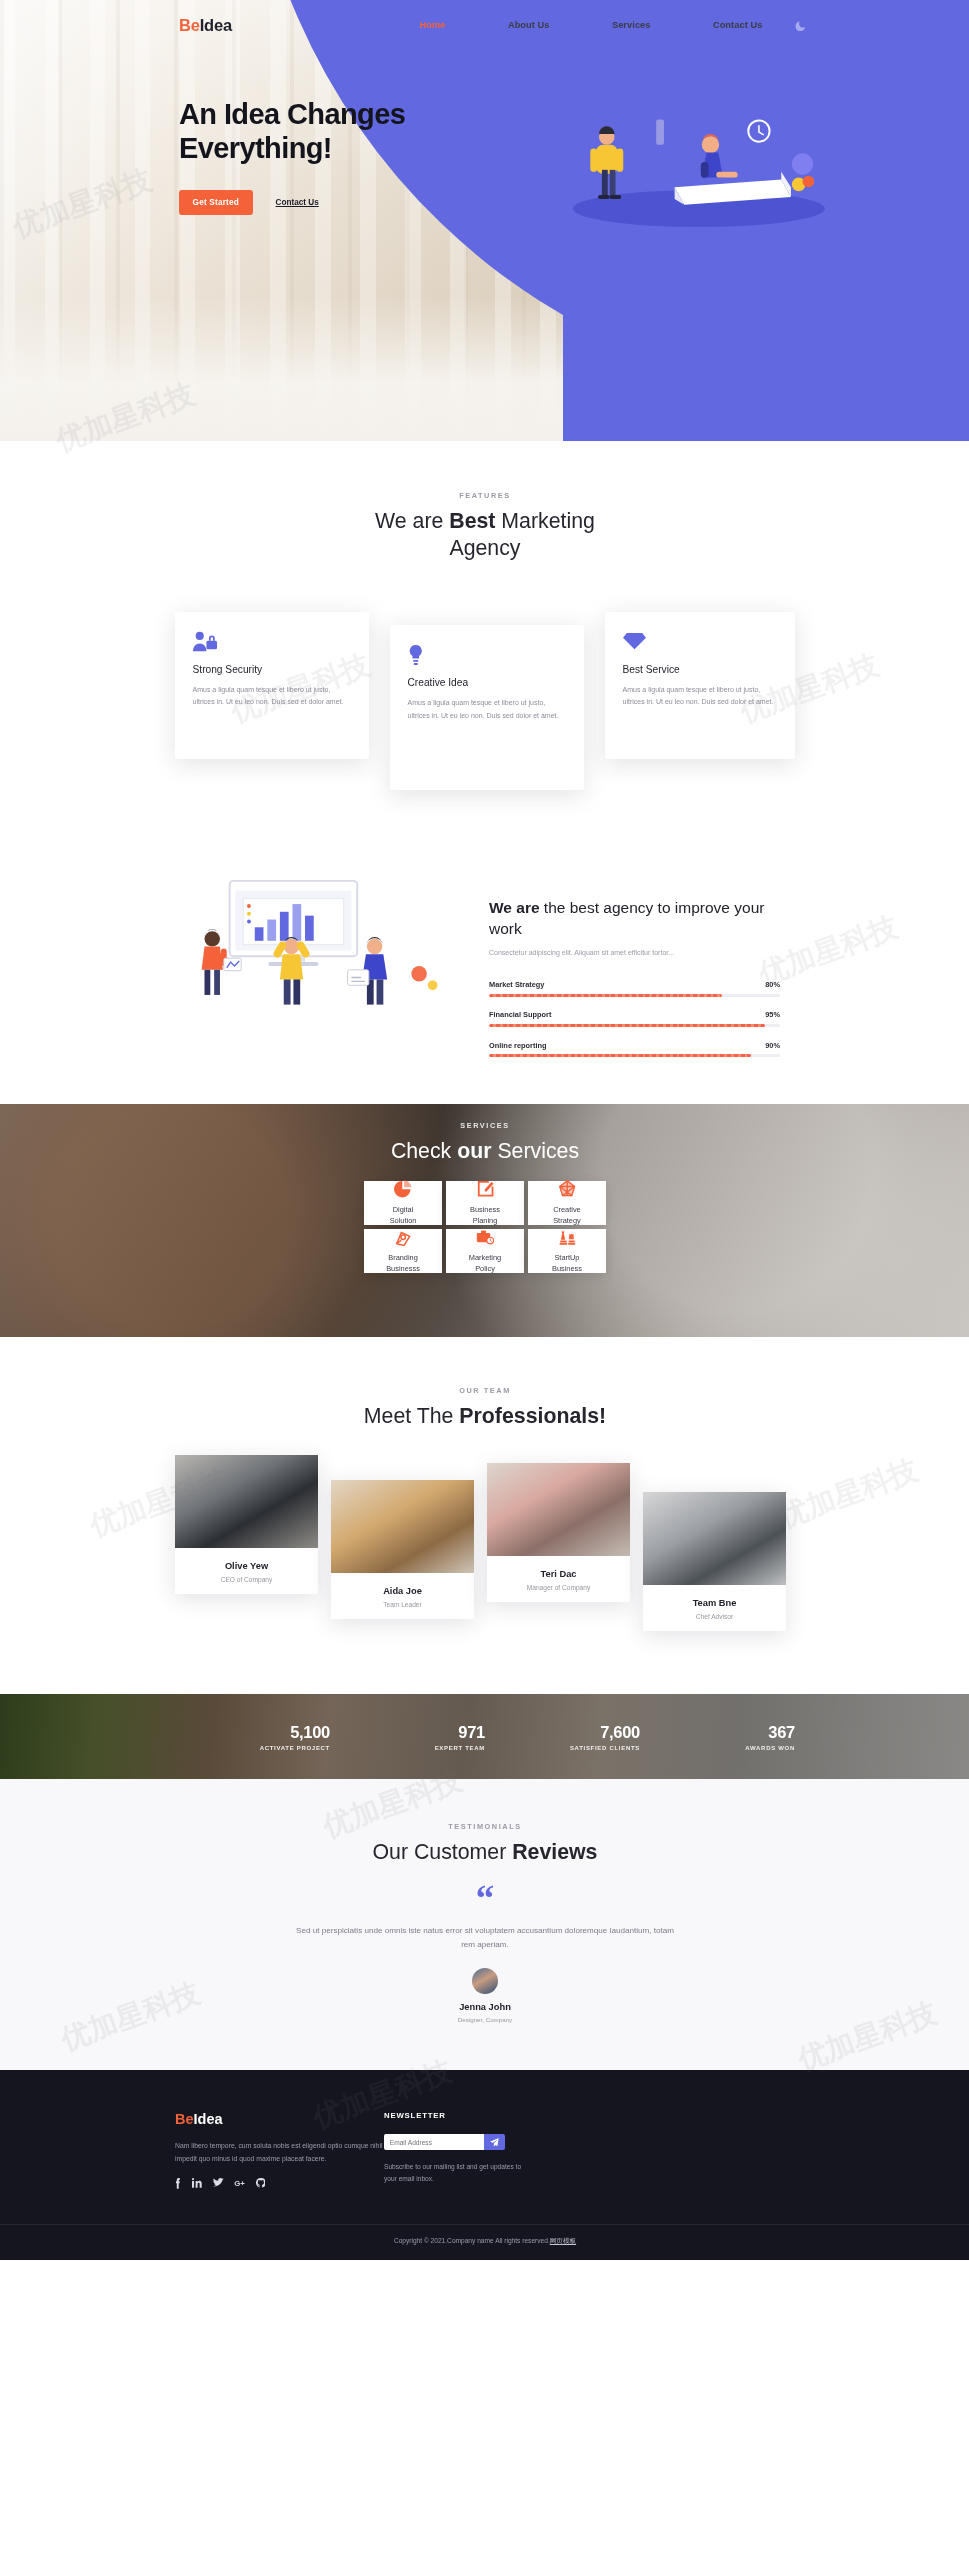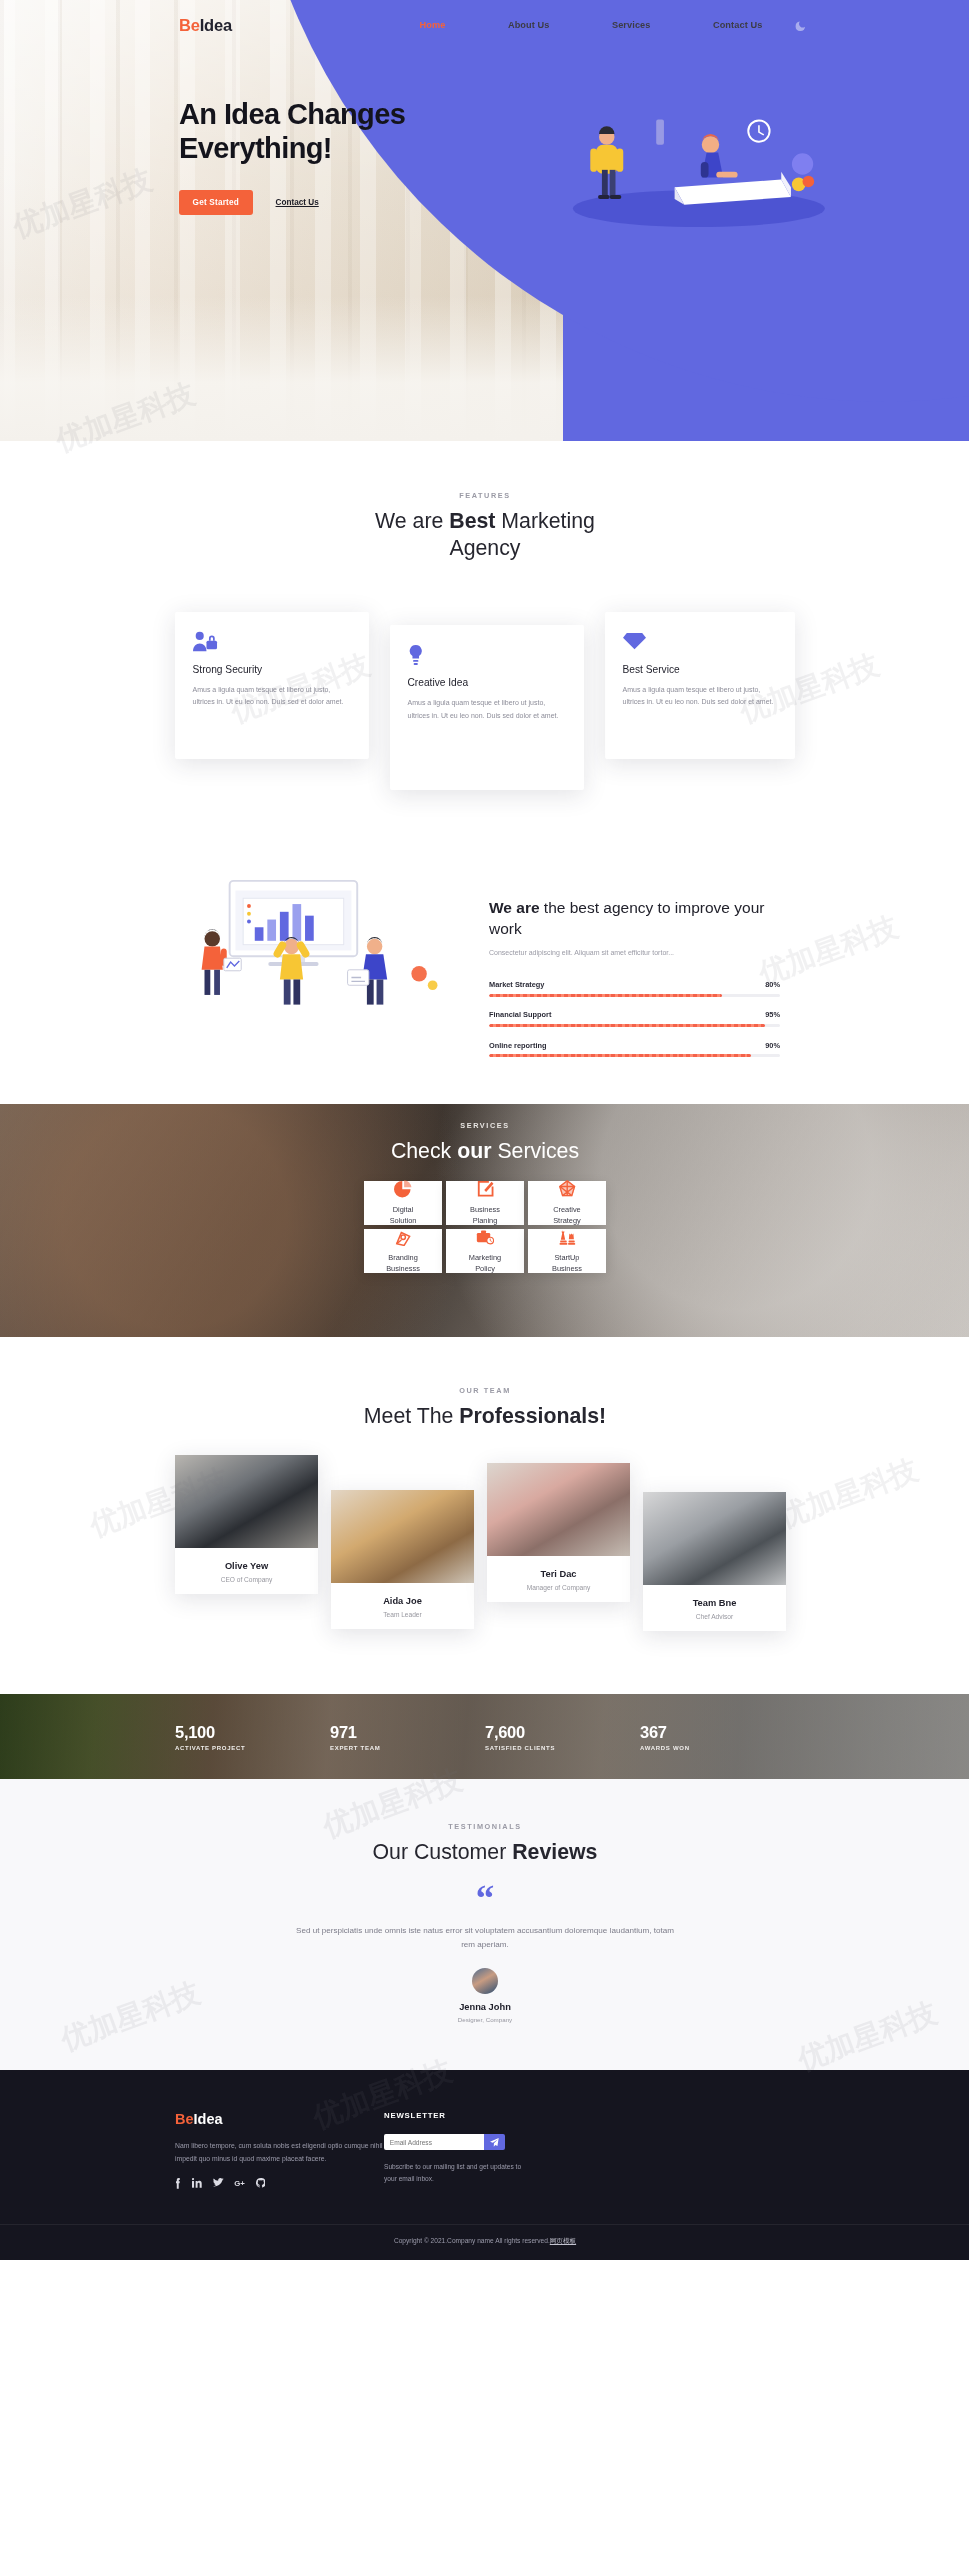--- a/index.html
+++ b/index.html
@@ -183,21 +183,21 @@
   
   .team { padding: 39px 0 45px; background: #fff; }
   .team-head { width: 310px; margin: 10px auto; }
   .team-cards { position: relative; width: 620px; height: 194px; margin: 25px auto 0; }
   .tcard {
     position: absolute; width: 143px; background: #fff;
     box-shadow: 0 4.8px 21.3px rgba(40,40,60,.13);
     padding-bottom: 11.6px;
   }
   .tcard.t1 { left: 0;    top: 0;  }
-  .tcard.t2 { left: 156px; top: 35px; }
+  .tcard.t2 { left: 156px; top: 25px; }
   .tcard.t3 { left: 312px; top: 7.8px; }
   .tcard.t4 { left: 468px; top: 37px; }
   .tphoto { height: 93px; background: #c9c6c2; }
   .tp1 { background: linear-gradient(150deg,#b9b6b1 0%,#6e7277 38%,#2b2e33 62%,#8f8c87 100%); }
   .tp2 { background: linear-gradient(150deg,#e3d6c5 0%,#d2a96f 40%,#8d6a45 70%,#cfc5b7 100%); }
   .tp3 { background: linear-gradient(150deg,#dcd6cf 0%,#d8a9a0 36%,#8b6f68 64%,#c6bdb4 100%); }
   .tp4 { background: linear-gradient(150deg,#d7d7d8 0%,#9a9ea3 40%,#4c5156 68%,#bfc1c3 100%); }
   .tname { font-size: 9.3px; font-weight: 700; text-align: center; margin-top: 12.6px; color: #22222d; }
   .trole { font-size: 6.6px; color: #97979f; text-align: center; margin-top: 4.8px; }
 
@@ -209,21 +209,21 @@
   .stats-photo {
     position: absolute; inset: 0;
     background:
       linear-gradient(0deg, rgba(20,20,18,.42), rgba(20,20,18,.42)),
       linear-gradient(95deg,#3f5a22 0%, #6a7a3a 10%, #8c7156 22%, #b9a08a 34%, #9e8d7e 48%, #c4b5a6 62%, #b6b2ae 76%, #cfcdca 90%, #dedcd9 100%);
   }
   .stats-row {
     position: relative; z-index: 4; width: 620px; margin: 0 auto;
     height: 85px; display: flex; align-items: center;
   }
-  .stat { flex: 1; text-align: left; }
+  .stat { flex: 1; text-align: right; }
   .stat-num {
     font-size: 16.5px; font-weight: 700; color: #fff; letter-spacing: -0.3px;
   }
   .stat-lbl {
     font-size: 6px; font-weight: 700; color: #f0eeec;
     letter-spacing: 0.7px; margin-top: 2.9px; text-transform: uppercase;
   }
 
   
   .testi { padding: 43px 0 47px; background: #f8f8fa; }

